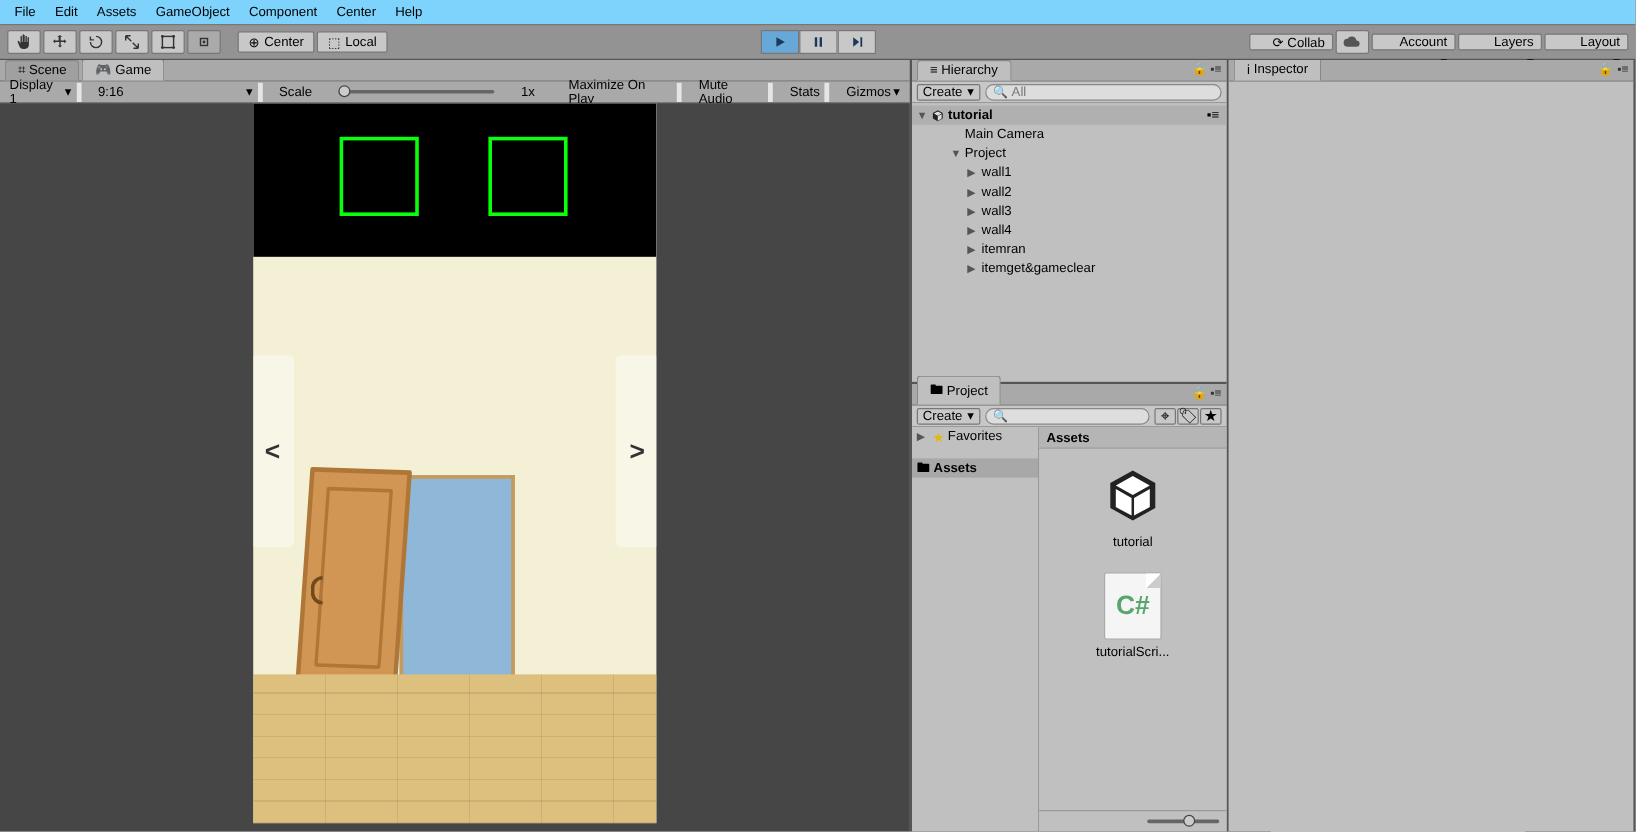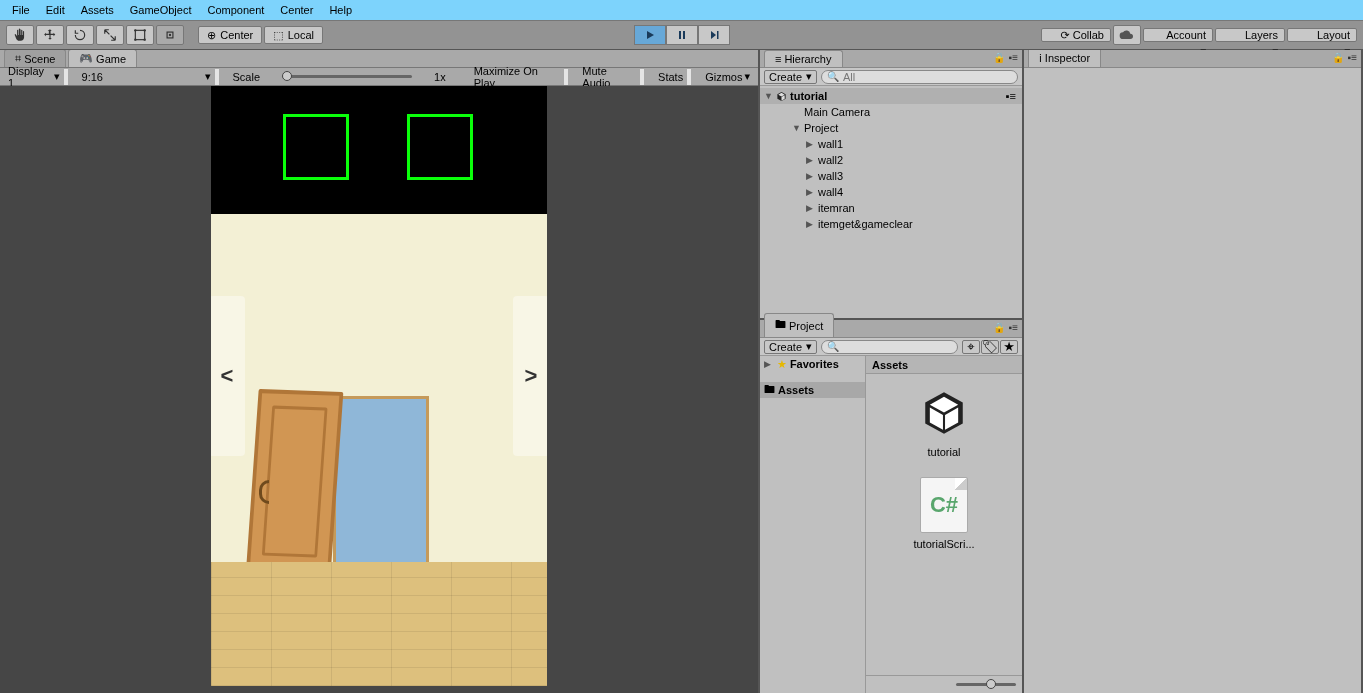--- a/index.html
+++ b/index.html
@@ -335,21 +335,21 @@
             <div class="tool-btn" style="width:18px;height:14px">⌖</div>
             <div class="tool-btn" style="width:18px;height:14px">🏷</div>
             <div class="tool-btn" style="width:18px;height:14px">★</div>
           </div>
         </div>
         <div class="proj-body">
           <div class="proj-left">
             <div class="proj-left-row">
                 <span class="tree-arrow">▶</span>
                 <span style="color:#e6b800">★</span>
-                <span style="font-weight:bold">Favorites</span>
+                <span style="font-weight:normal">Favorites</span>
               </div>
             <div style="height:10px"></div>
             <div class="proj-left-row sel">
                 <span>🖿</span>
                 <span style="font-weight:bold">Assets</span>
               </div>
           </div>
           <div class="proj-right">
             <div class="proj-breadcrumb">Assets</div>
             <div class="proj-grid">

